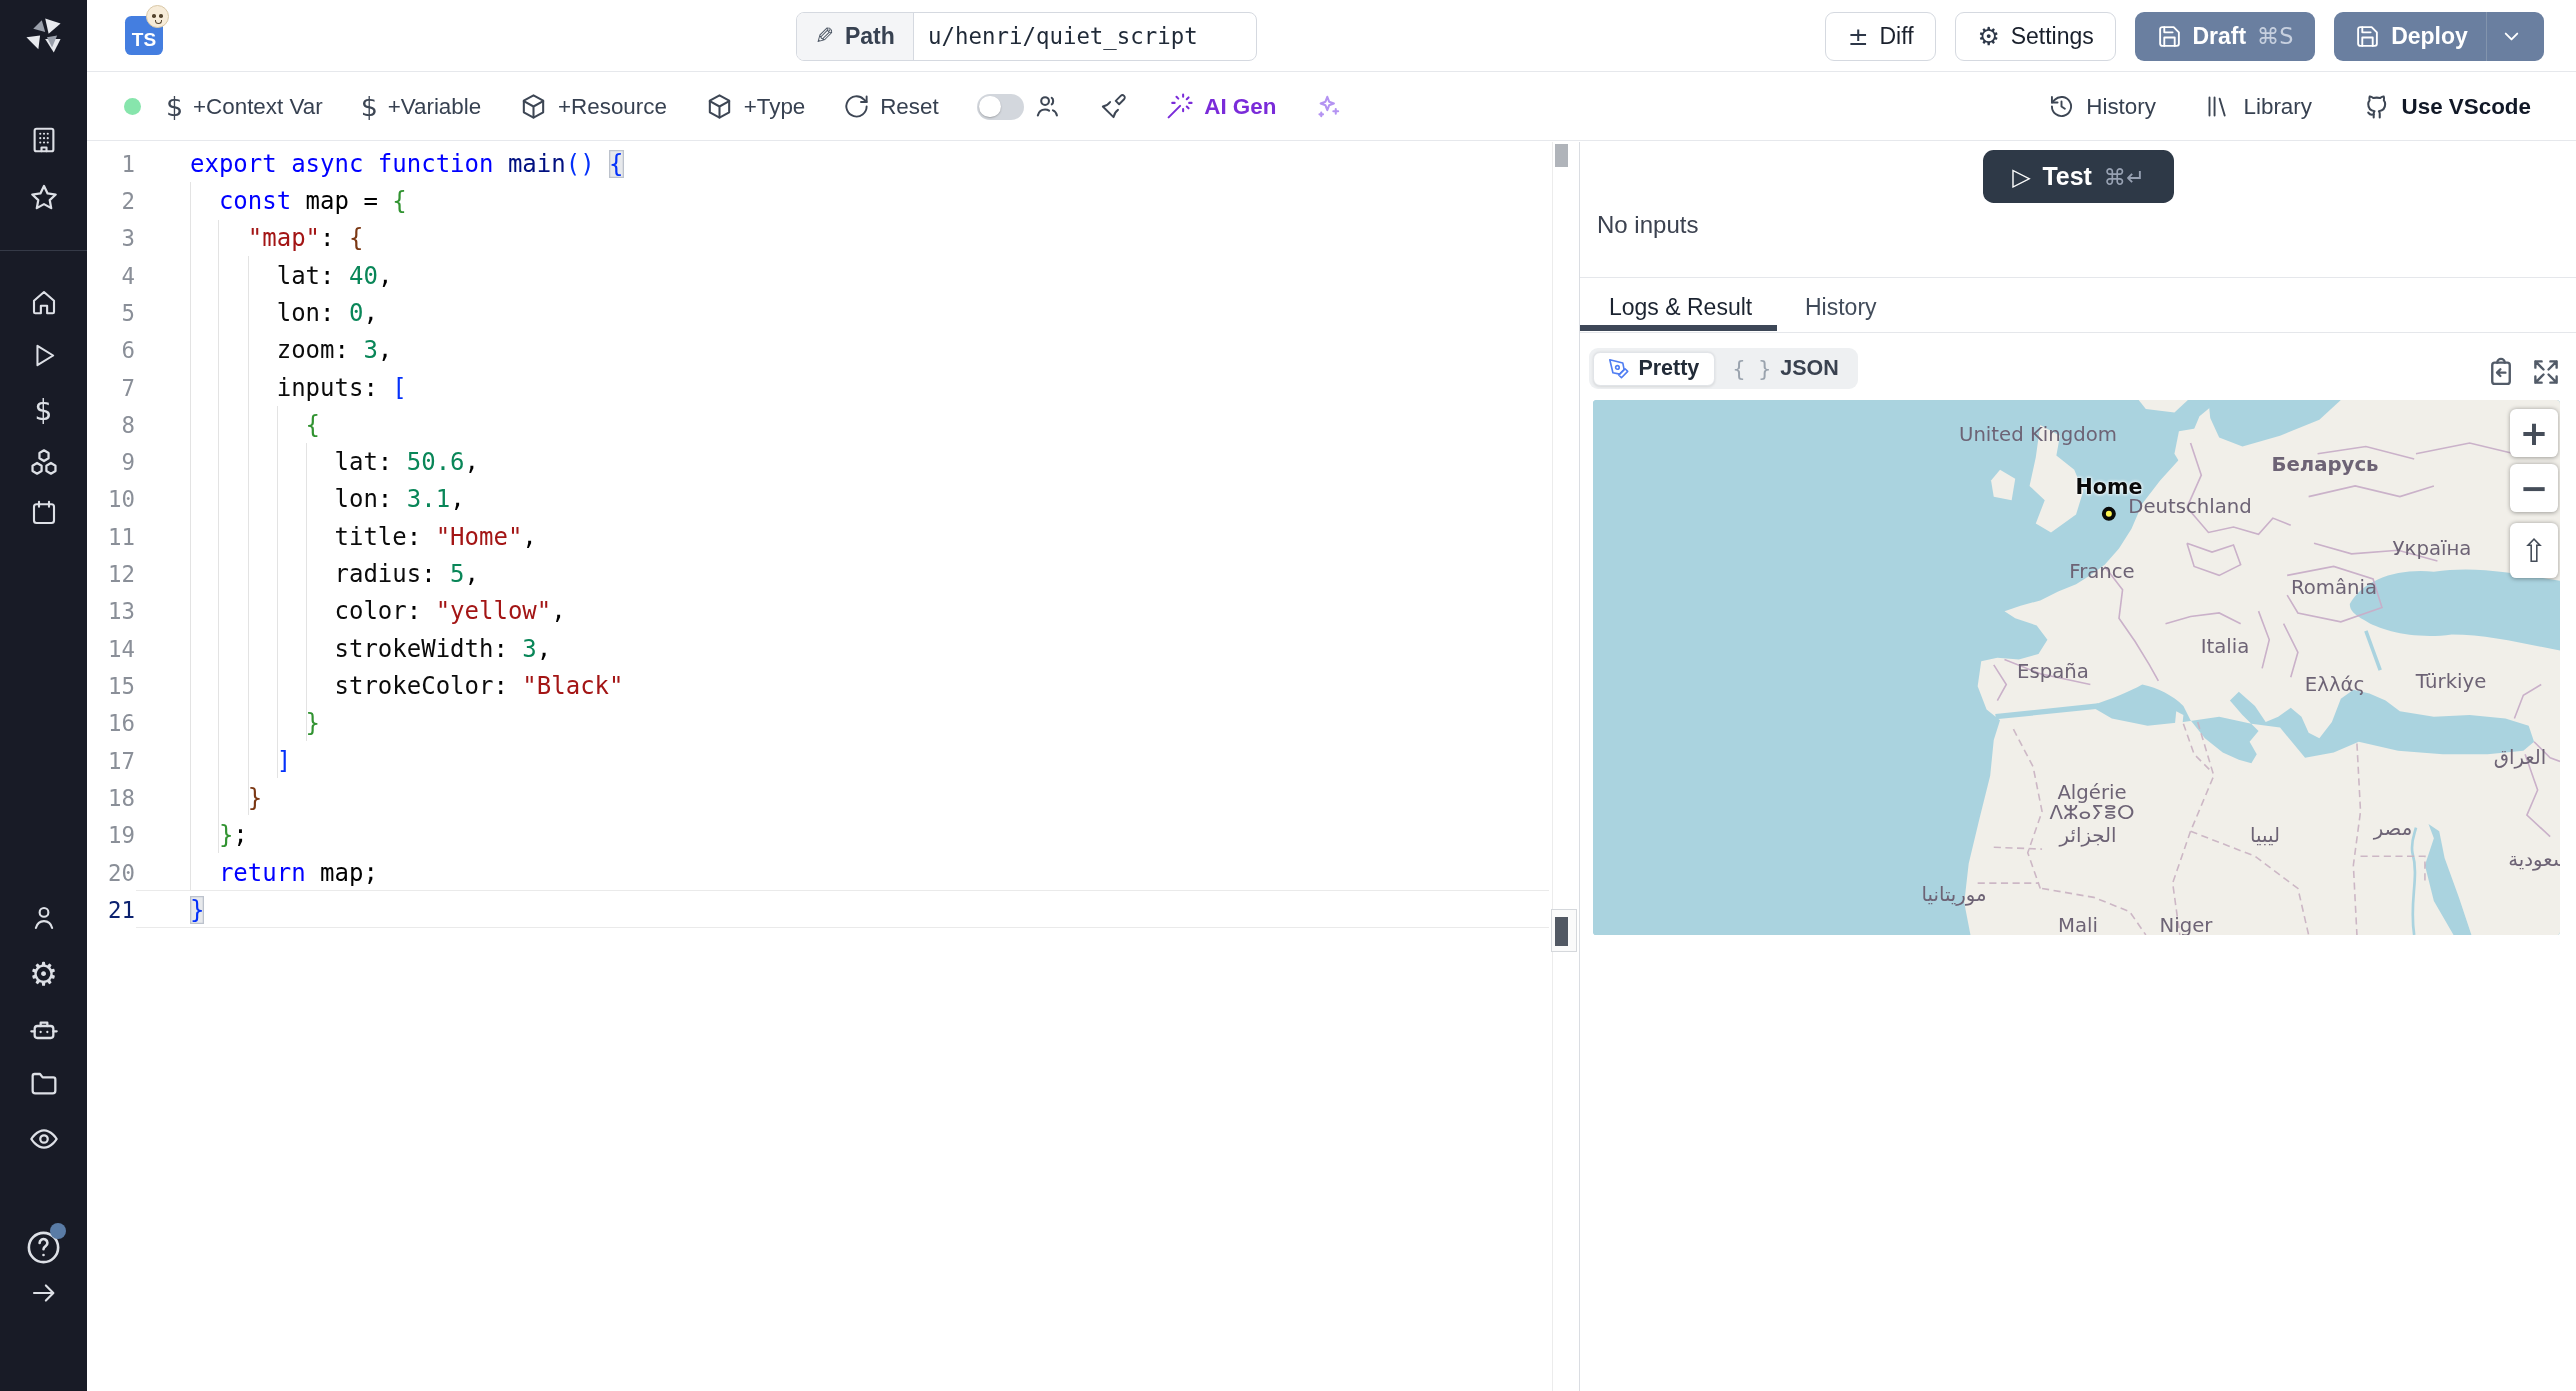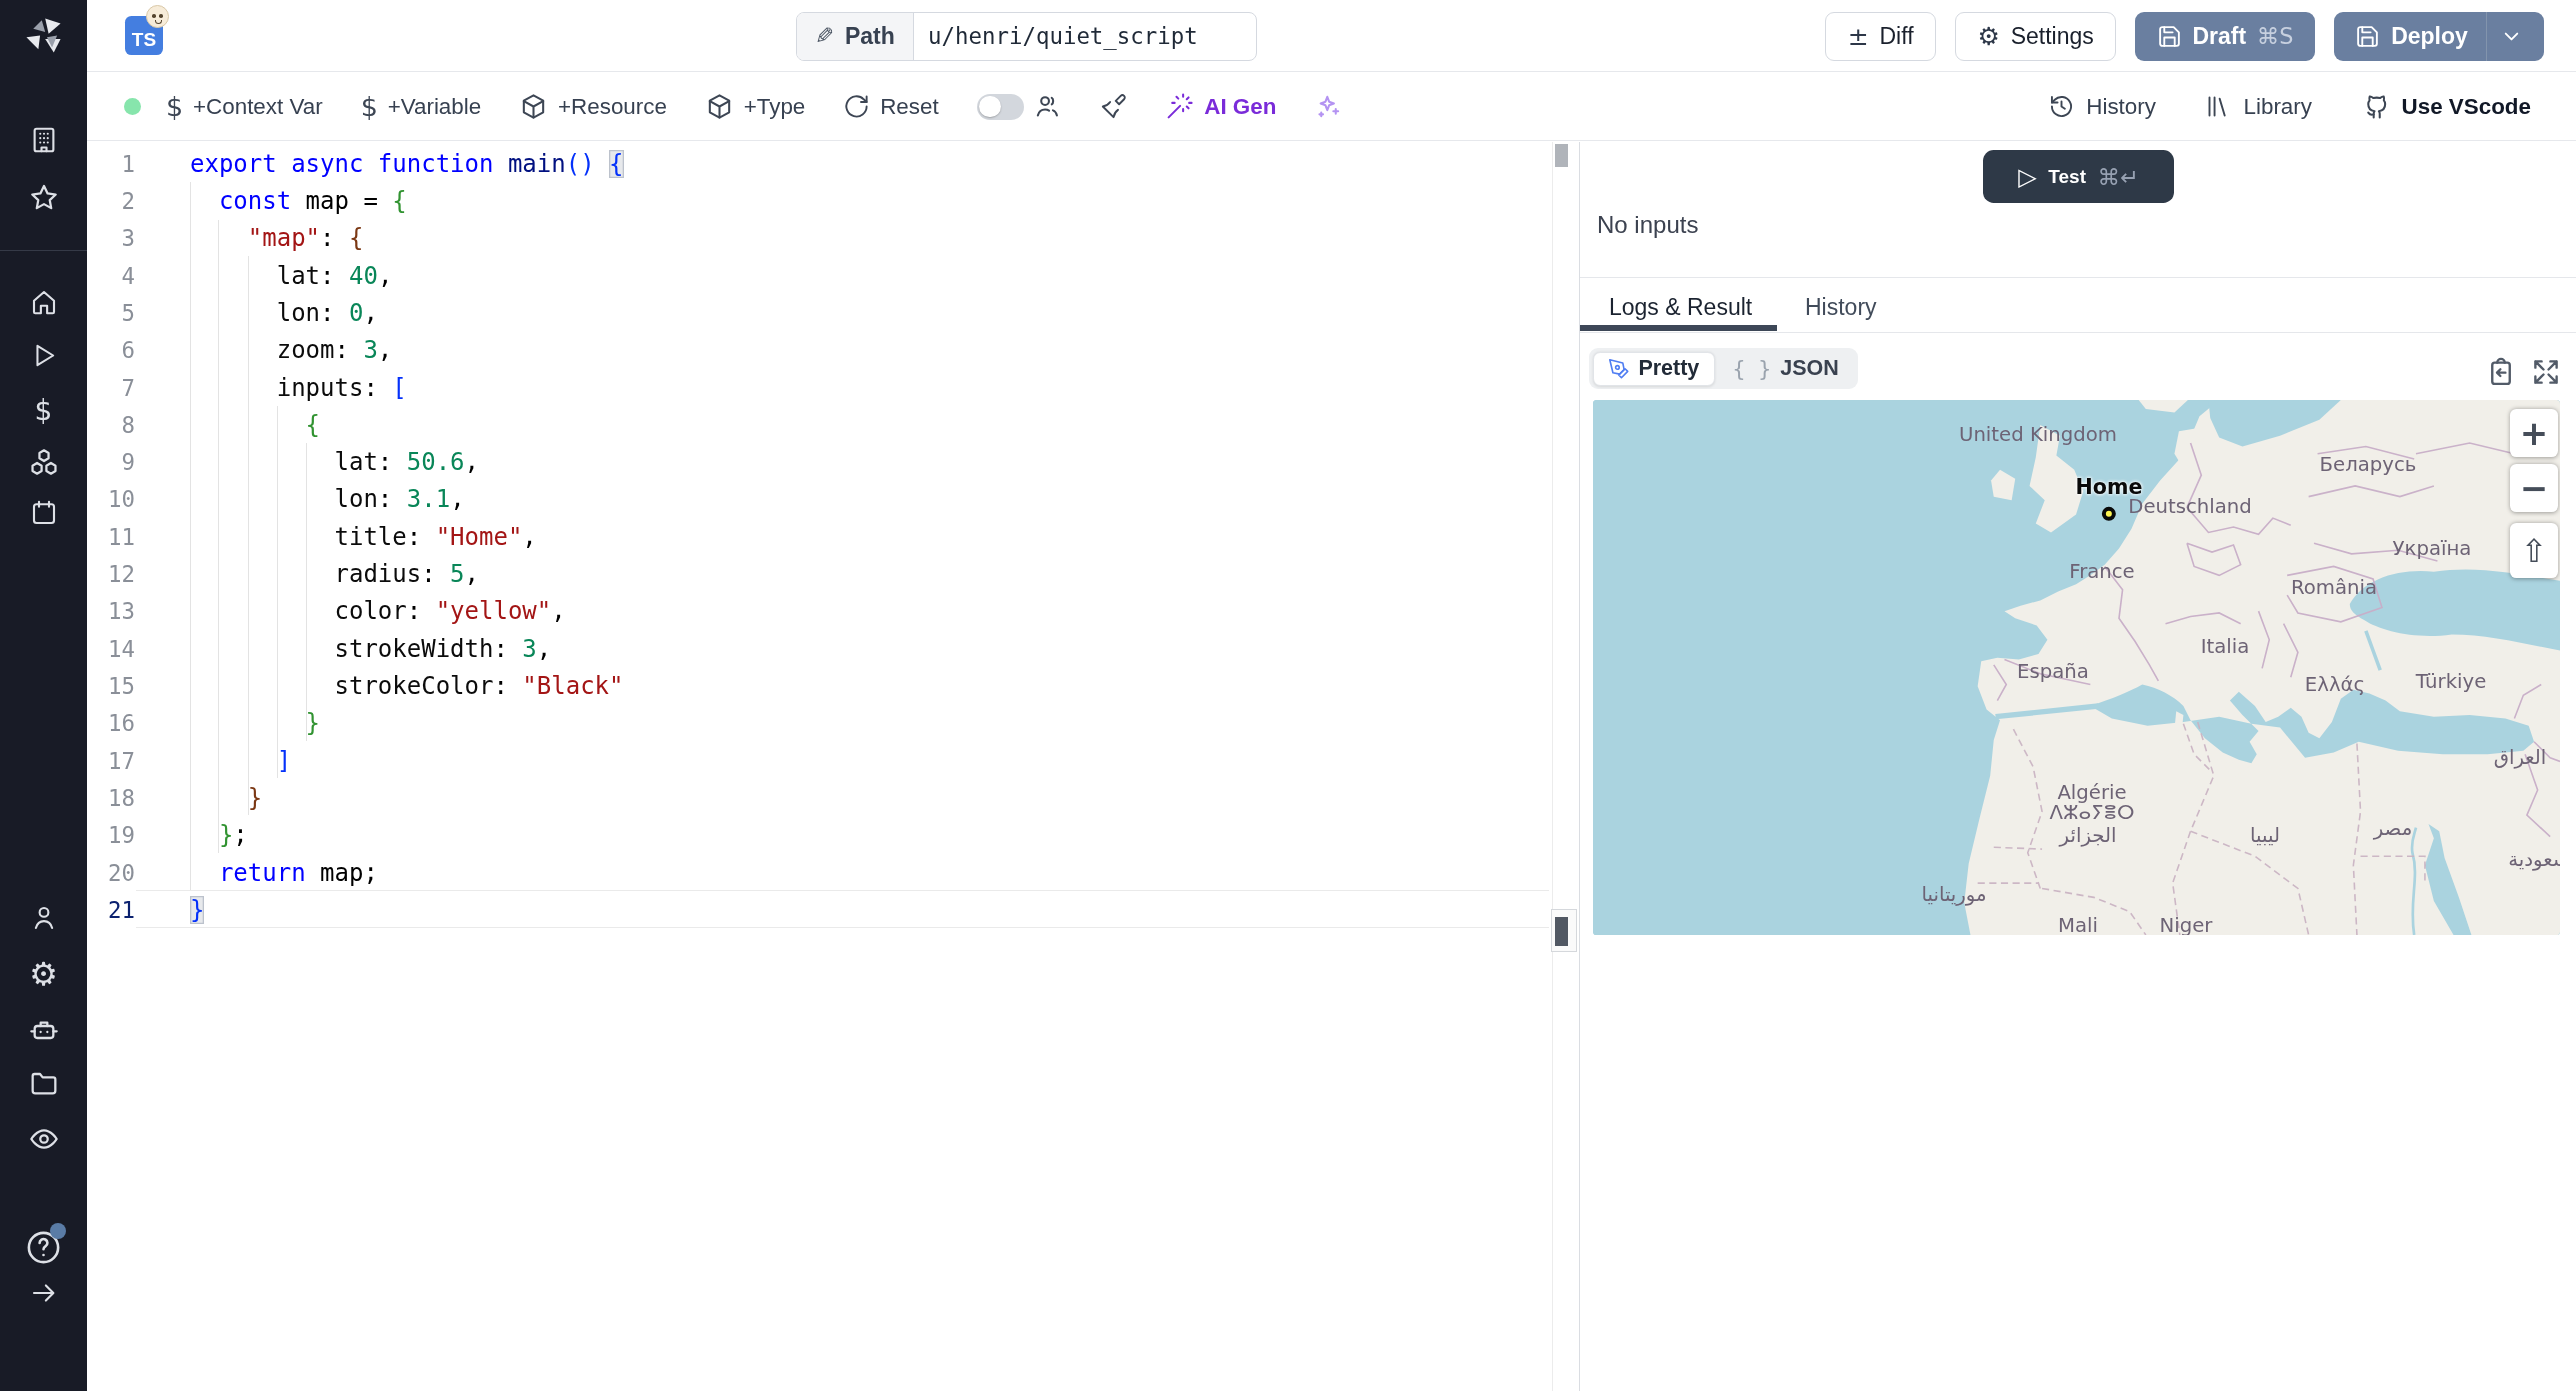--- a/index.html
+++ b/index.html
@@ -75,21 +75,21 @@
   .ovr-mark1 { position:absolute; left:1468px; top:1.8px; width:13.4px; height:23px; background:#b0b4ba; }
   .ovr-box { position:absolute; left:1464px; top:767px; width:26px; height:43px; border:0.9px solid #d5d8dc; background:#fafafa; }
   .ovr-mark2 { position:absolute; left:1468px; top:775px; width:13.4px; height:29px; background:#515863; }
   #panel-divider { position:absolute; left:1579px; top:142px; width:1.3px; height:1250px; background:#dadde2; z-index:5; }
 
   
   #rpanel { position:absolute; left:1580px; top:142px; width:996px; height:1250px; background:#fff; }
   #test-btn { position:absolute; left:403px; top:8px; width:191px; height:53px; background:var(--test_bg); border-radius:10.7px;
               display:flex; align-items:center; justify-content:center; gap:11.6px; }
   #test-btn .play { font-family:"DejaVu Sans",sans-serif; color:#fff; font-size:24px; }
-  #test-btn .tlabel { color:#fff; font-weight:bold; font-size:19px; }
+  #test-btn .tlabel { color:#fff; font-weight:bold; font-size:25px; }
   #test-btn .tshort { color:#97a1b2; font-size:22.4px; font-family:"DejaVu Sans",sans-serif; }
   #no-inputs { position:absolute; left:17px; top:69px; font-size:24px; color:#3c4250; }
   .hdiv { position:absolute; left:0; width:996px; height:0.9px; background:#e5e7eb; }
   #tab-logs { position:absolute; left:29px; top:152px; font-size:23px; color:#1b2330; }
   #tab-history { position:absolute; left:225px; top:152px; font-size:23px; color:#414b5a; }
   #tab-underline { position:absolute; left:0; top:183px; width:197px; height:6.3px; background:#3d4757; }
   #view-switch { position:absolute; left:9px; top:206px; height:41px; background:#eef0f2; border-radius:9px; display:flex; align-items:center; padding:3.6px; gap:1.8px; }
   #view-pretty { display:flex; align-items:center; gap:9px; background:#fff; border:0.9px solid #e1e4e8; box-shadow:0 0.9px 2.7px rgba(0,0,0,.10);
                  border-radius:7.2px; height:34px; padding:0 14.3px; }
   #view-pretty .vlabel { font-weight:bold; font-size:21.5px; color:#222b38; }
@@ -552,21 +552,21 @@
       <path d="M676,360 L694,420 L668,482 L648,540 L656,598"></path>
       <path d="M854,384 L858,460 L850,520 L854,598"></path>
       <path d="M660,362 L672,396 L692,416"></path>
       <path d="M858,510 L930,510 L930,540"></path>
       <path d="M502,546 L560,556 L600,572 L618,598"></path>
       <path d="M668,482 L740,510 L788,546 L800,598"></path>
     </g>
   </svg>
   <div id="map-labels">
       <span class="map-label" style="left: 445px; top: 34px;">United Kingdom</span>
-      <span class="map-label" style="left: 775px; top: 64px;">Беларусь</span>
+      <span class="map-label" style="left: 732px; top: 64px; font-weight: bold;">Беларусь</span>
       <span class="map-label" style="left: 597px; top: 106px;">Deutschland</span>
       <span class="map-label" style="left: 839px; top: 148px;">Україна</span>
       <span class="map-label" style="left: 509px; top: 171px;">France</span>
       <span class="map-label" style="left: 741px; top: 187px;">România</span>
       <span class="map-label" style="left: 632px; top: 246px;">Italia</span>
       <span class="map-label" style="left: 460px; top: 271px;">España</span>
       <span class="map-label" style="left: 742px; top: 284px;">Ελλάς</span>
       <span class="map-label" style="left: 858px; top: 281px; text-align: center;">Türkiye</span>
       <span class="map-label" style="left: 927px; top: 357px;">العراق</span>
       <span class="map-label" style="left: 499px; top: 392px;">Algérie</span>

